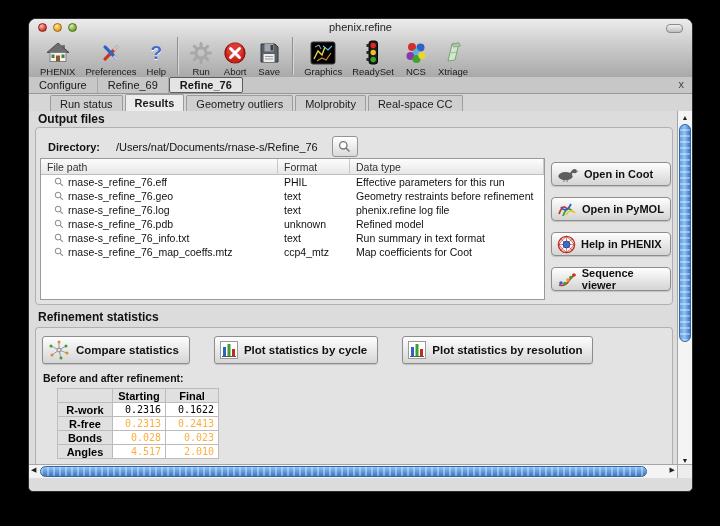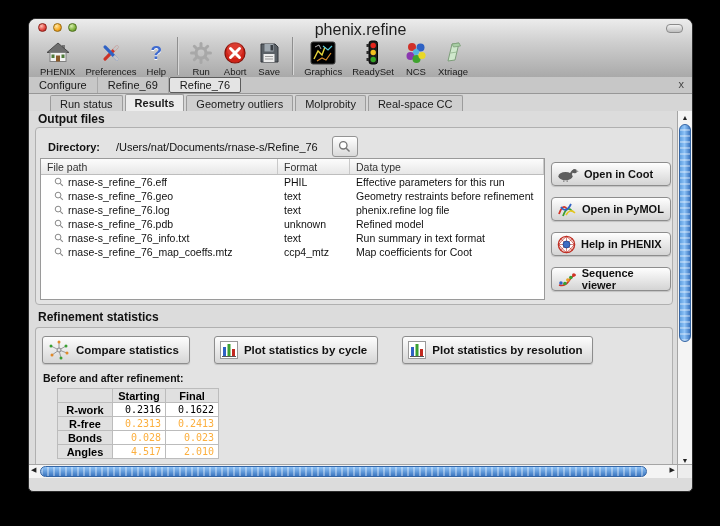--- a/index.html
+++ b/index.html
@@ -5,39 +5,39 @@
   html,body{margin:0;padding:0;}
   body{width:720px;height:526px;background:#000;position:relative;overflow:hidden;
        font-family:"Liberation Sans",sans-serif;-webkit-font-smoothing:antialiased;}
   .window{position:absolute;left:28px;top:18px;width:665px;height:474px;
           background:#dcdcdc;border-radius:8px 8px 5px 5px;overflow:hidden;
           box-shadow:0 10px 30px rgba(0,0,0,.8);border:1px solid #2c2c2c;box-sizing:border-box;}
   
   .chrome{position:absolute;left:0;top:0;right:0;height:58px;
           background:linear-gradient(#ececec,#cfcfcf 40%,#a9a9a9);border-bottom:1px solid #6f6f6f;}
   .titlebar{position:relative;height:16px;}
-  .title{position:absolute;left:0;right:0;top:2px;text-align:center;font-size:16px;color:#1e1e1e;}
+  .title{position:absolute;left:0;right:0;top:2px;text-align:center;font-size:11px;color:#1e1e1e;}
   .lights{position:absolute;left:9px;top:4px;display:flex;gap:6px;}
   .light{width:9px;height:9px;border-radius:50%;box-sizing:border-box;}
   .light.red{background:radial-gradient(circle at 35% 30%,#ffc1b5,#e0443e 60%,#9c1b14);border:1px solid #8a2018;}
   .light.yellow{background:radial-gradient(circle at 35% 30%,#ffe9a8,#f6a821 60%,#b06e0e);border:1px solid #96690f;}
   .light.green{background:radial-gradient(circle at 35% 30%,#d7efab,#7fb13c 60%,#4c7b1c);border:1px solid #4f711f;}
   .lozenge{position:absolute;right:9px;top:5px;width:15px;height:7px;border-radius:4px;
            border:1px solid #8a8a8a;background:linear-gradient(#f2f2f2,#bdbdbd);}
   .toolbar{position:absolute;left:6px;top:16px;right:6px;height:42px;display:flex;align-items:flex-end;}
   .tool{display:flex;flex-direction:column;align-items:center;justify-content:flex-end;
         padding:0 5px;height:40px;cursor:default;}
   .tool .ticon{height:26px;display:flex;align-items:center;justify-content:center;}
   .tool .tlabel{font-size:9.5px;color:#1a1a1a;line-height:11px;white-space:nowrap;}
   .tsep{width:1px;background:#8f8f8f;height:38px;margin:0 6px 2px 6px;box-shadow:1px 0 0 #d8d8d8;}
   
   .tabrow{position:absolute;left:0;top:58px;right:0;height:16px;background:#c7c7c7;
           border-bottom:1px solid #979797;display:flex;align-items:stretch;font-size:11px;}
   .tab{display:flex;align-items:center;padding:0 10px;color:#171717;border-right:1px solid #a9a9a9;}
-  .tab.selected{font-weight:normal;background:#e4e4e4;border:1px solid #5c5c5c;border-radius:2px;margin:0;}
+  .tab.selected{font-weight:bold;background:#e4e4e4;border:1px solid #5c5c5c;border-radius:2px;margin:0;}
   .tab-close{position:absolute;right:8px;top:1px;font-size:11px;color:#444;cursor:default;}
   .subtabrow{position:absolute;left:0;top:75px;right:0;height:17px;background:#d6d6d6;
              border-bottom:1px solid #9c9c9c;display:flex;align-items:flex-end;font-size:11px;padding-left:21px;}
   .subtab{display:flex;align-items:center;height:15px;padding:0 9px;color:#1b1b1b;
           border:1px solid #9c9c9c;border-bottom:none;background:#cfcfcf;margin-right:2px;
           border-radius:2px 2px 0 0;}
   .subtab.selected{font-weight:bold;background:#ececec;height:16px;}
   
   .content{position:absolute;left:0;top:92px;right:0;height:355px;background:#dcdcdc;}
   .sectionhead{position:absolute;left:9px;font-size:12px;font-weight:bold;color:#111;}

